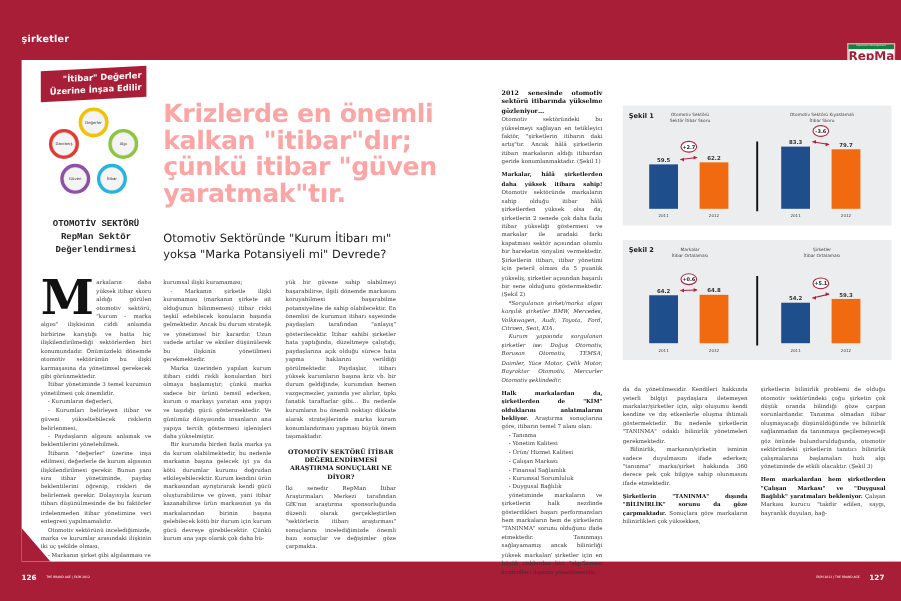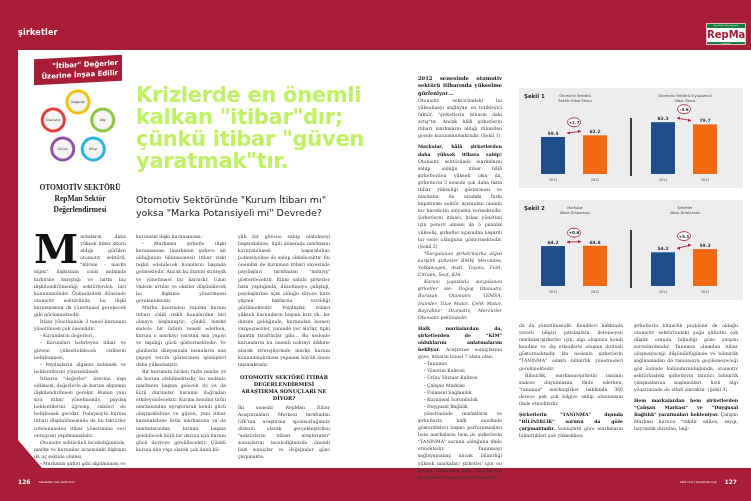--- a/index.html
+++ b/index.html
@@ -1,28 +1,28 @@
 <!DOCTYPE html>
 <html><head>
 <meta charset="utf-8">
 <style>
   * { box-sizing: border-box; margin: 0; padding: 0; }
   body { width: 751px; height: 501px; overflow: hidden; background: #a71e36; font-family: "DejaVu Serif", serif; position: relative; }
   .topbar { position: absolute; left: 0; top: 0; width: 751px; height: 50px; background: #a71e36; }
   .section-label { position: absolute; left: 18px; top: 28px; color: #fff; font-family: "DejaVu Sans", sans-serif; font-size: 8px; font-weight: bold; letter-spacing: 0.2px; }
-  .logo { position: absolute; left: 706px; top: 23px; width: 40px; height: 22px; border: 1px solid #e8b9c2; background: #15803d; text-align: center; }
+  .logo { position: absolute; left: 706px; top: 36px; width: 40px; height: 22px; border: 1px solid #e8b9c2; background: #15803d; text-align: center; }
   .logo .logo-top, .logo .logo-bot { font-size: 2px; height: 4px; color: #f4d7dd; font-family: "DejaVu Sans", sans-serif; }
   .logo .logo-main { background: #fff; color: #a71e36; font-family: "DejaVu Sans", sans-serif; font-size: 10px; line-height: 14px; font-weight: bold; }
   .page-left { position: absolute; left: 18px; top: 50px; width: 357px; height: 418px; background: #fff; }
   .page-right { position: absolute; left: 375px; top: 50px; width: 376px; height: 418px; background: #fff; }
   .corner-cut { position: absolute; left: 18px; top: 440px; width: 0; height: 0; border-bottom: 28px solid #a71e36; border-right: 24px solid transparent; }
   .banner { position: absolute; left: 34px; top: 57px; width: 88px; height: 26px; background: #a71e36; color: #fff; font-family: "DejaVu Sans", sans-serif; font-weight: bold; font-size: 7px; line-height: 10px; text-align: right; padding: 3px 4px 0 0; transform: skewY(-3deg); }
   .cycle { position: absolute; left: 38px; top: 88px; width: 80px; height: 80px; }
-  .sidebar-title { position: absolute; left: 30px; top: 182px; width: 100px; text-align: center; font-family: Liberation Serif, serif; font-weight: bold; font-size: 7.5px; line-height: 11px; color: #222; }
-  .headline { position: absolute; left: 136px; top: 84px; width: 230px; font-family: "DejaVu Sans", sans-serif; font-weight: bold; font-size: 21px; line-height: 22px; color: #bef264; letter-spacing: -0.3px; }
+  .sidebar-title { position: absolute; left: 30px; top: 182px; width: 100px; text-align: center; font-family: Liberation Mono, monospace; font-weight: bold; font-size: 7.5px; line-height: 11px; color: #222; }
+  .headline { position: absolute; left: 136px; top: 84px; width: 230px; font-family: "DejaVu Sans", sans-serif; font-weight: bold; font-size: 21px; line-height: 22px; color: #fca5a5; letter-spacing: -0.3px; }
   .subheadline { position: absolute; left: 136px; top: 193px; width: 230px; font-family: "DejaVu Sans", sans-serif; font-size: 9.5px; line-height: 13px; color: #222; }
   .col { position: absolute; font-size: 4.6px; line-height: 7.1px; color: #333; text-align: justify; }
   .col p { margin: 0; text-indent: 6px; }
   .col p.noind { text-indent: 0; }
   .col b { color: #111; }
   .dropcap { float: left; font-size: 40px; line-height: 32px; font-weight: bold; margin-right: 2px; color: #111; font-family: "DejaVu Serif", serif; }
   .col h4 { text-align: center; font-size: 5.2px; line-height: 7px; font-weight: bold; margin: 6px 0 2px; color: #111; }
   .col .lead { font-weight: bold; font-size: 5.2px; line-height: 7.3px; color: #111; }
   .col ul { list-style: none; padding-left: 6px; }
   .chart-panel { position: absolute; background: #ecedef; }

